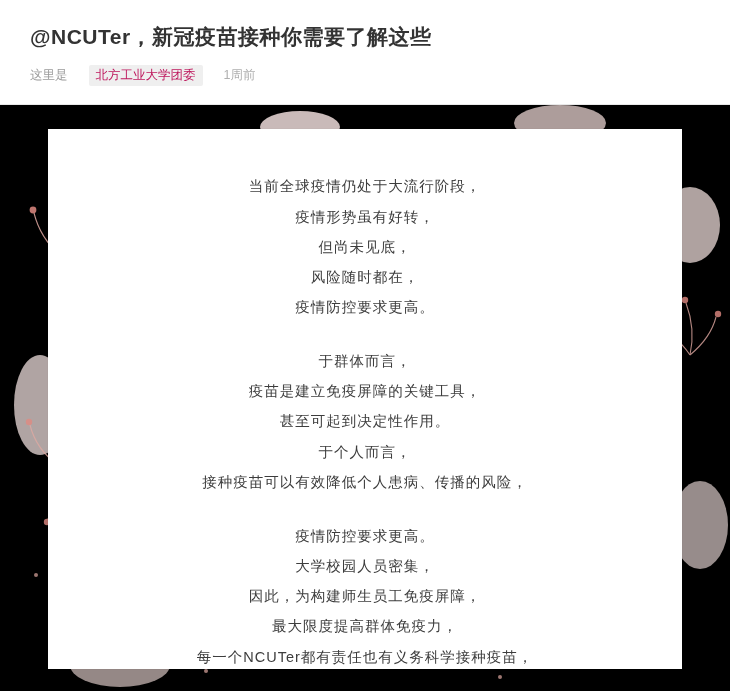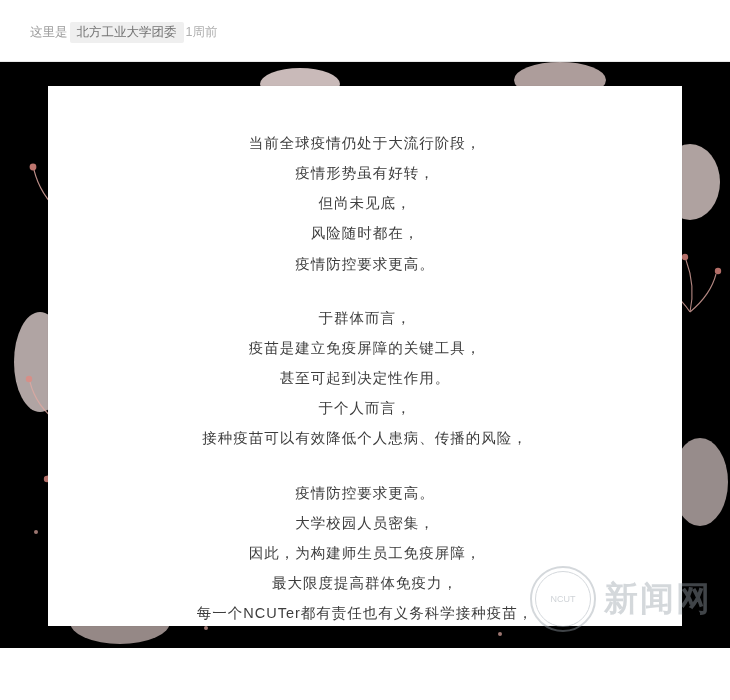--- a/index.html
+++ b/index.html
@@ -26,26 +26,26 @@
     color: #333333;
     line-height: 1.4;
     margin: 0 0 14px 0;
     letter-spacing: 0.5px;
   }
   .article-meta {
     font-size: 12.5px;
     color: #9a9a9a;
     display: flex;
     align-items: center;
-    gap: 2px;
+    gap: 21px;
     padding-bottom: 18px;
   }
   .meta-label { color: #9a9a9a; }
   .meta-source {
-    color: #737373;
+    color: #be185d;
     background: #efefef;
     padding: 2px 7px;
     border-radius: 2px;
   }
   .meta-time { color: #b0b0b0; }
 
   .header-divider {
     height: 1px;
     background: #e8e8e8;
     margin: 0;
@@ -130,20 +130,21 @@
     color: #9aa3ac;
     font-weight: bold;
     letter-spacing: 2px;
     font-family: "DejaVu Sans", sans-serif;
   }
 </style>
 </head>
 <body>
 
 <div class="article-header">
+  <h1 class="article-title">@NCUTer，新冠疫苗接种你需要了解这些</h1>
   <div class="article-meta">
     <span class="meta-label">这里是</span>
     <span class="meta-source">北方工业大学团委</span>
     <span class="meta-time">1周前</span>
   </div>
 </div>
 <div class="header-divider"></div>
 
 <div class="article-body">
 
@@ -240,20 +241,14 @@
         <div class="line">大学校园人员密集，</div>
         <div class="line">因此，为构建师生员工免疫屏障，</div>
         <div class="line">最大限度提高群体免疫力，</div>
         <div class="line">每一个NCUTer都有责任也有义务科学接种疫苗，</div>
 
       </div>
 
     </div>
   </div>
 
-  <div class="watermark">
-    <div class="wm-seal">
-      <span class="wm-seal-inner">NCUT</span>
-    </div>
-    <div class="wm-text">新闻网</div>
-  </div>
 
 </div>
 
 </body></html>

